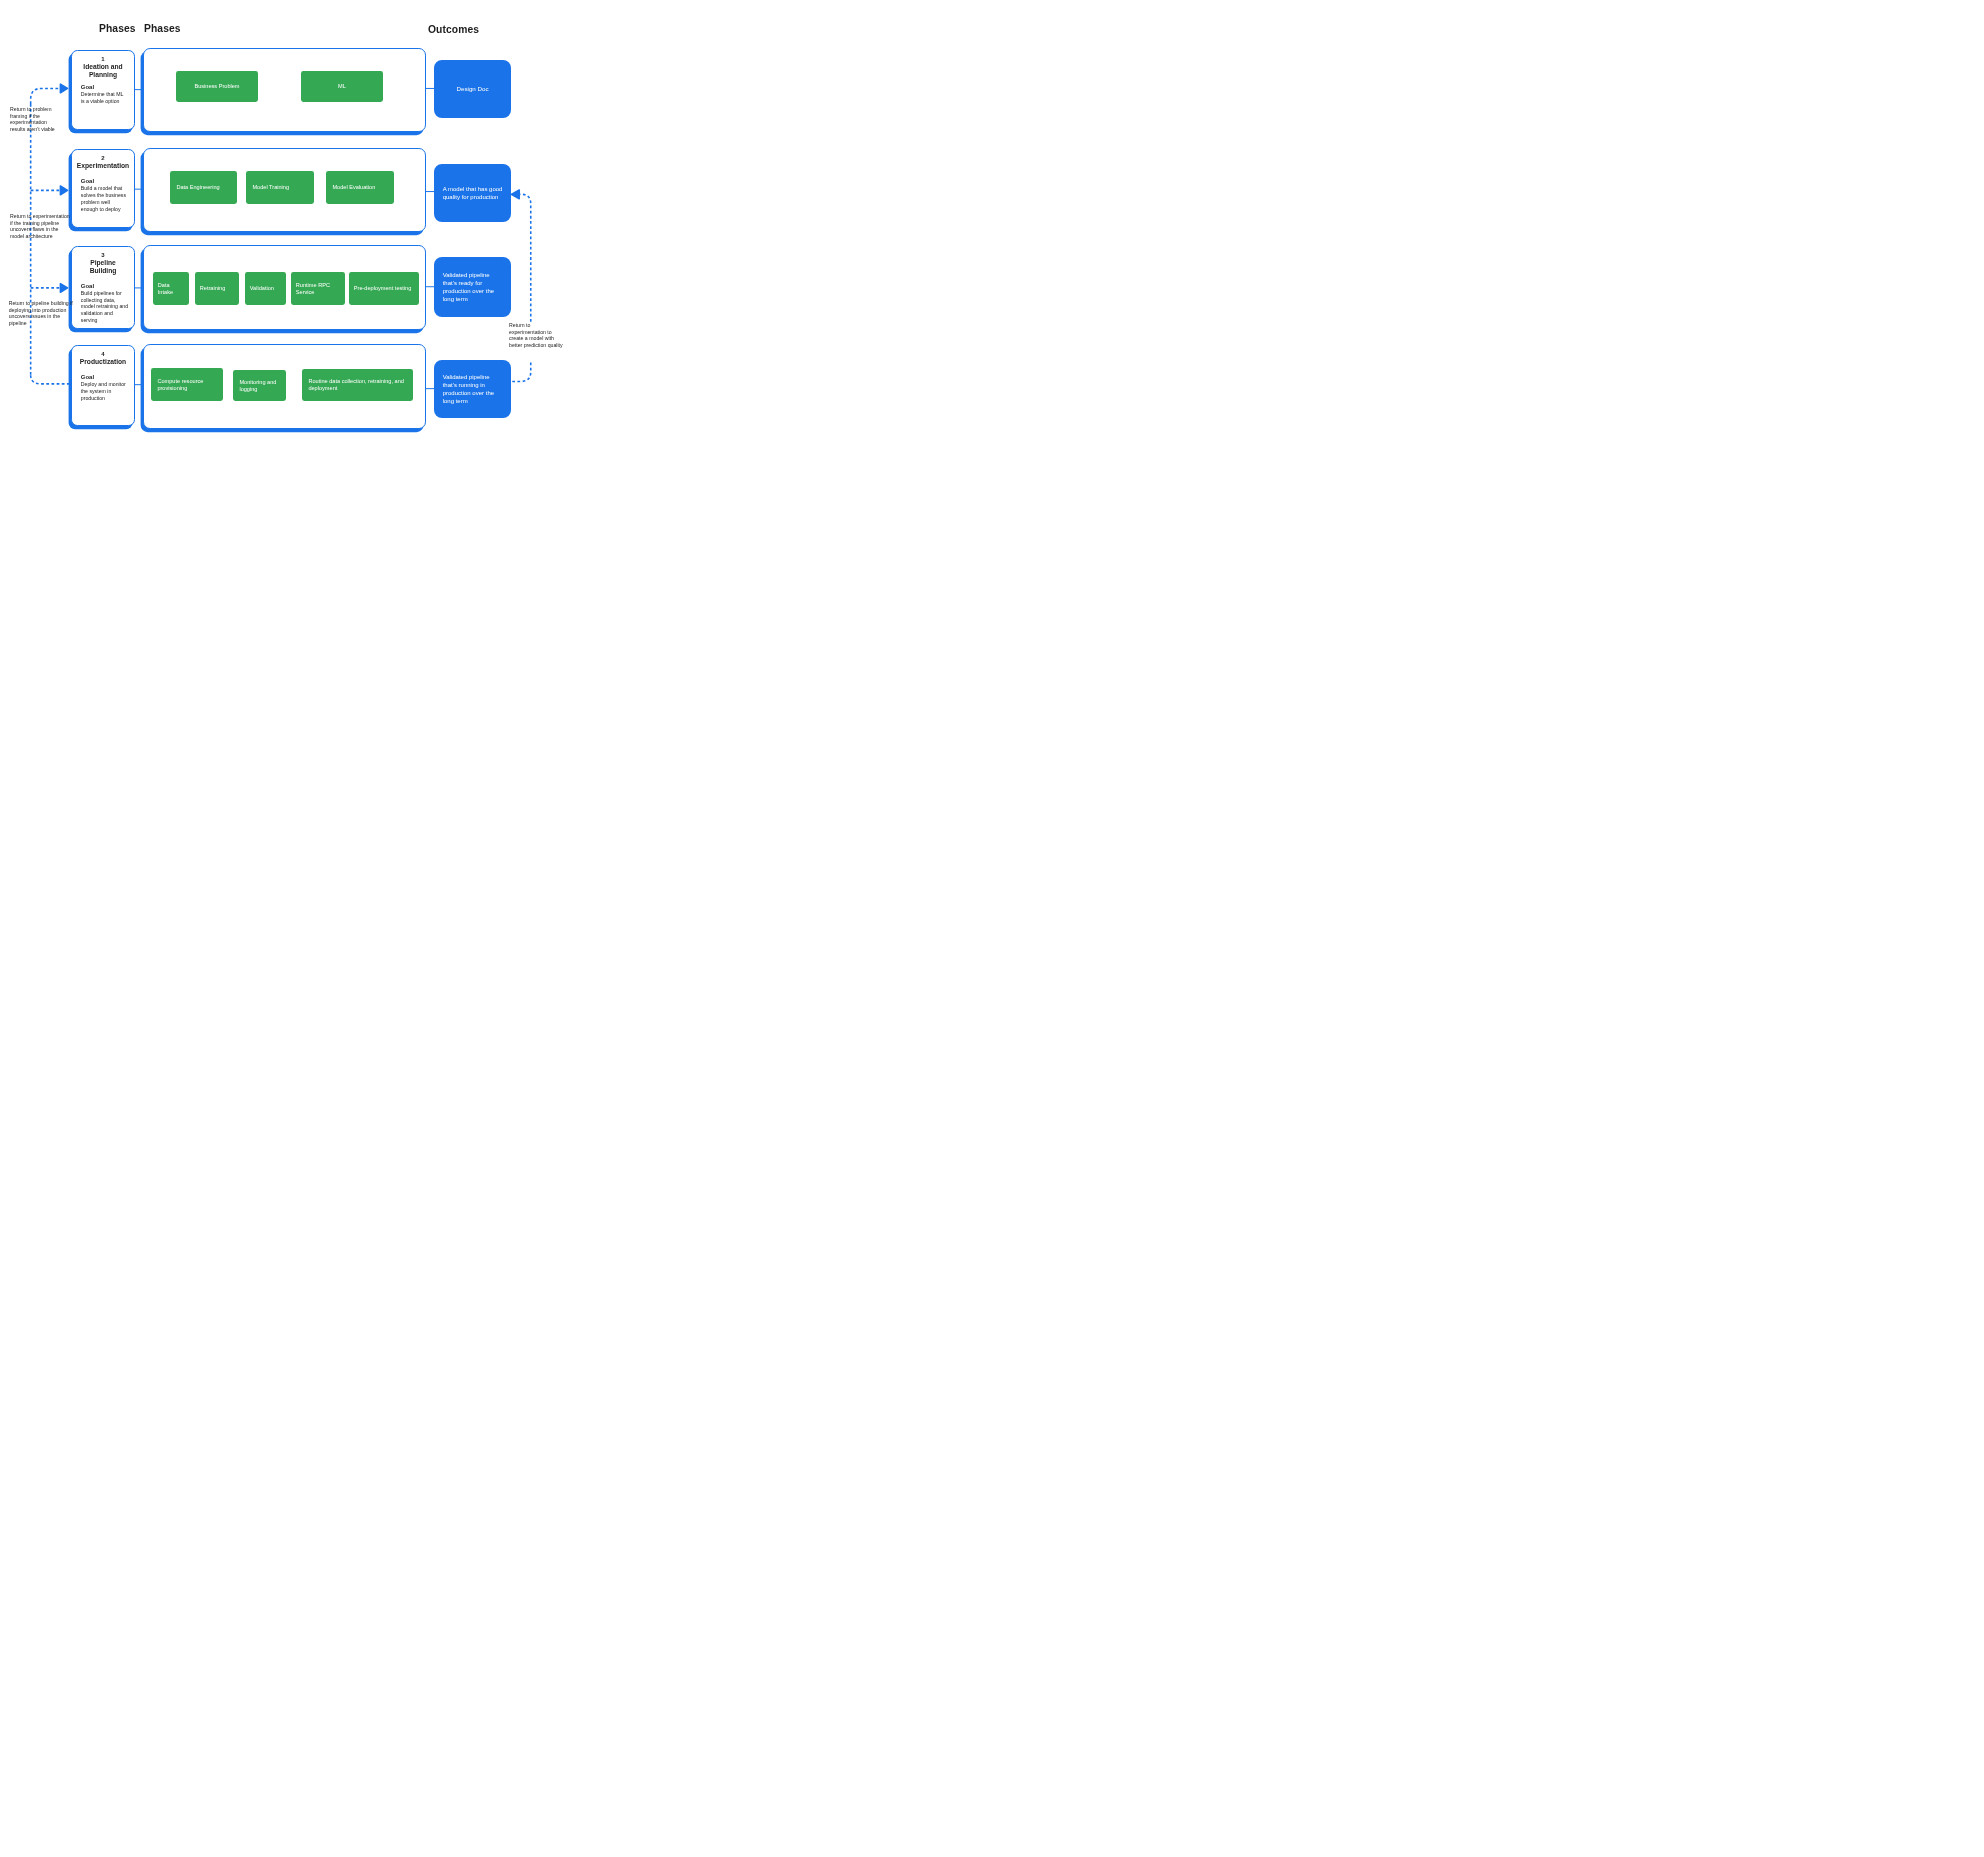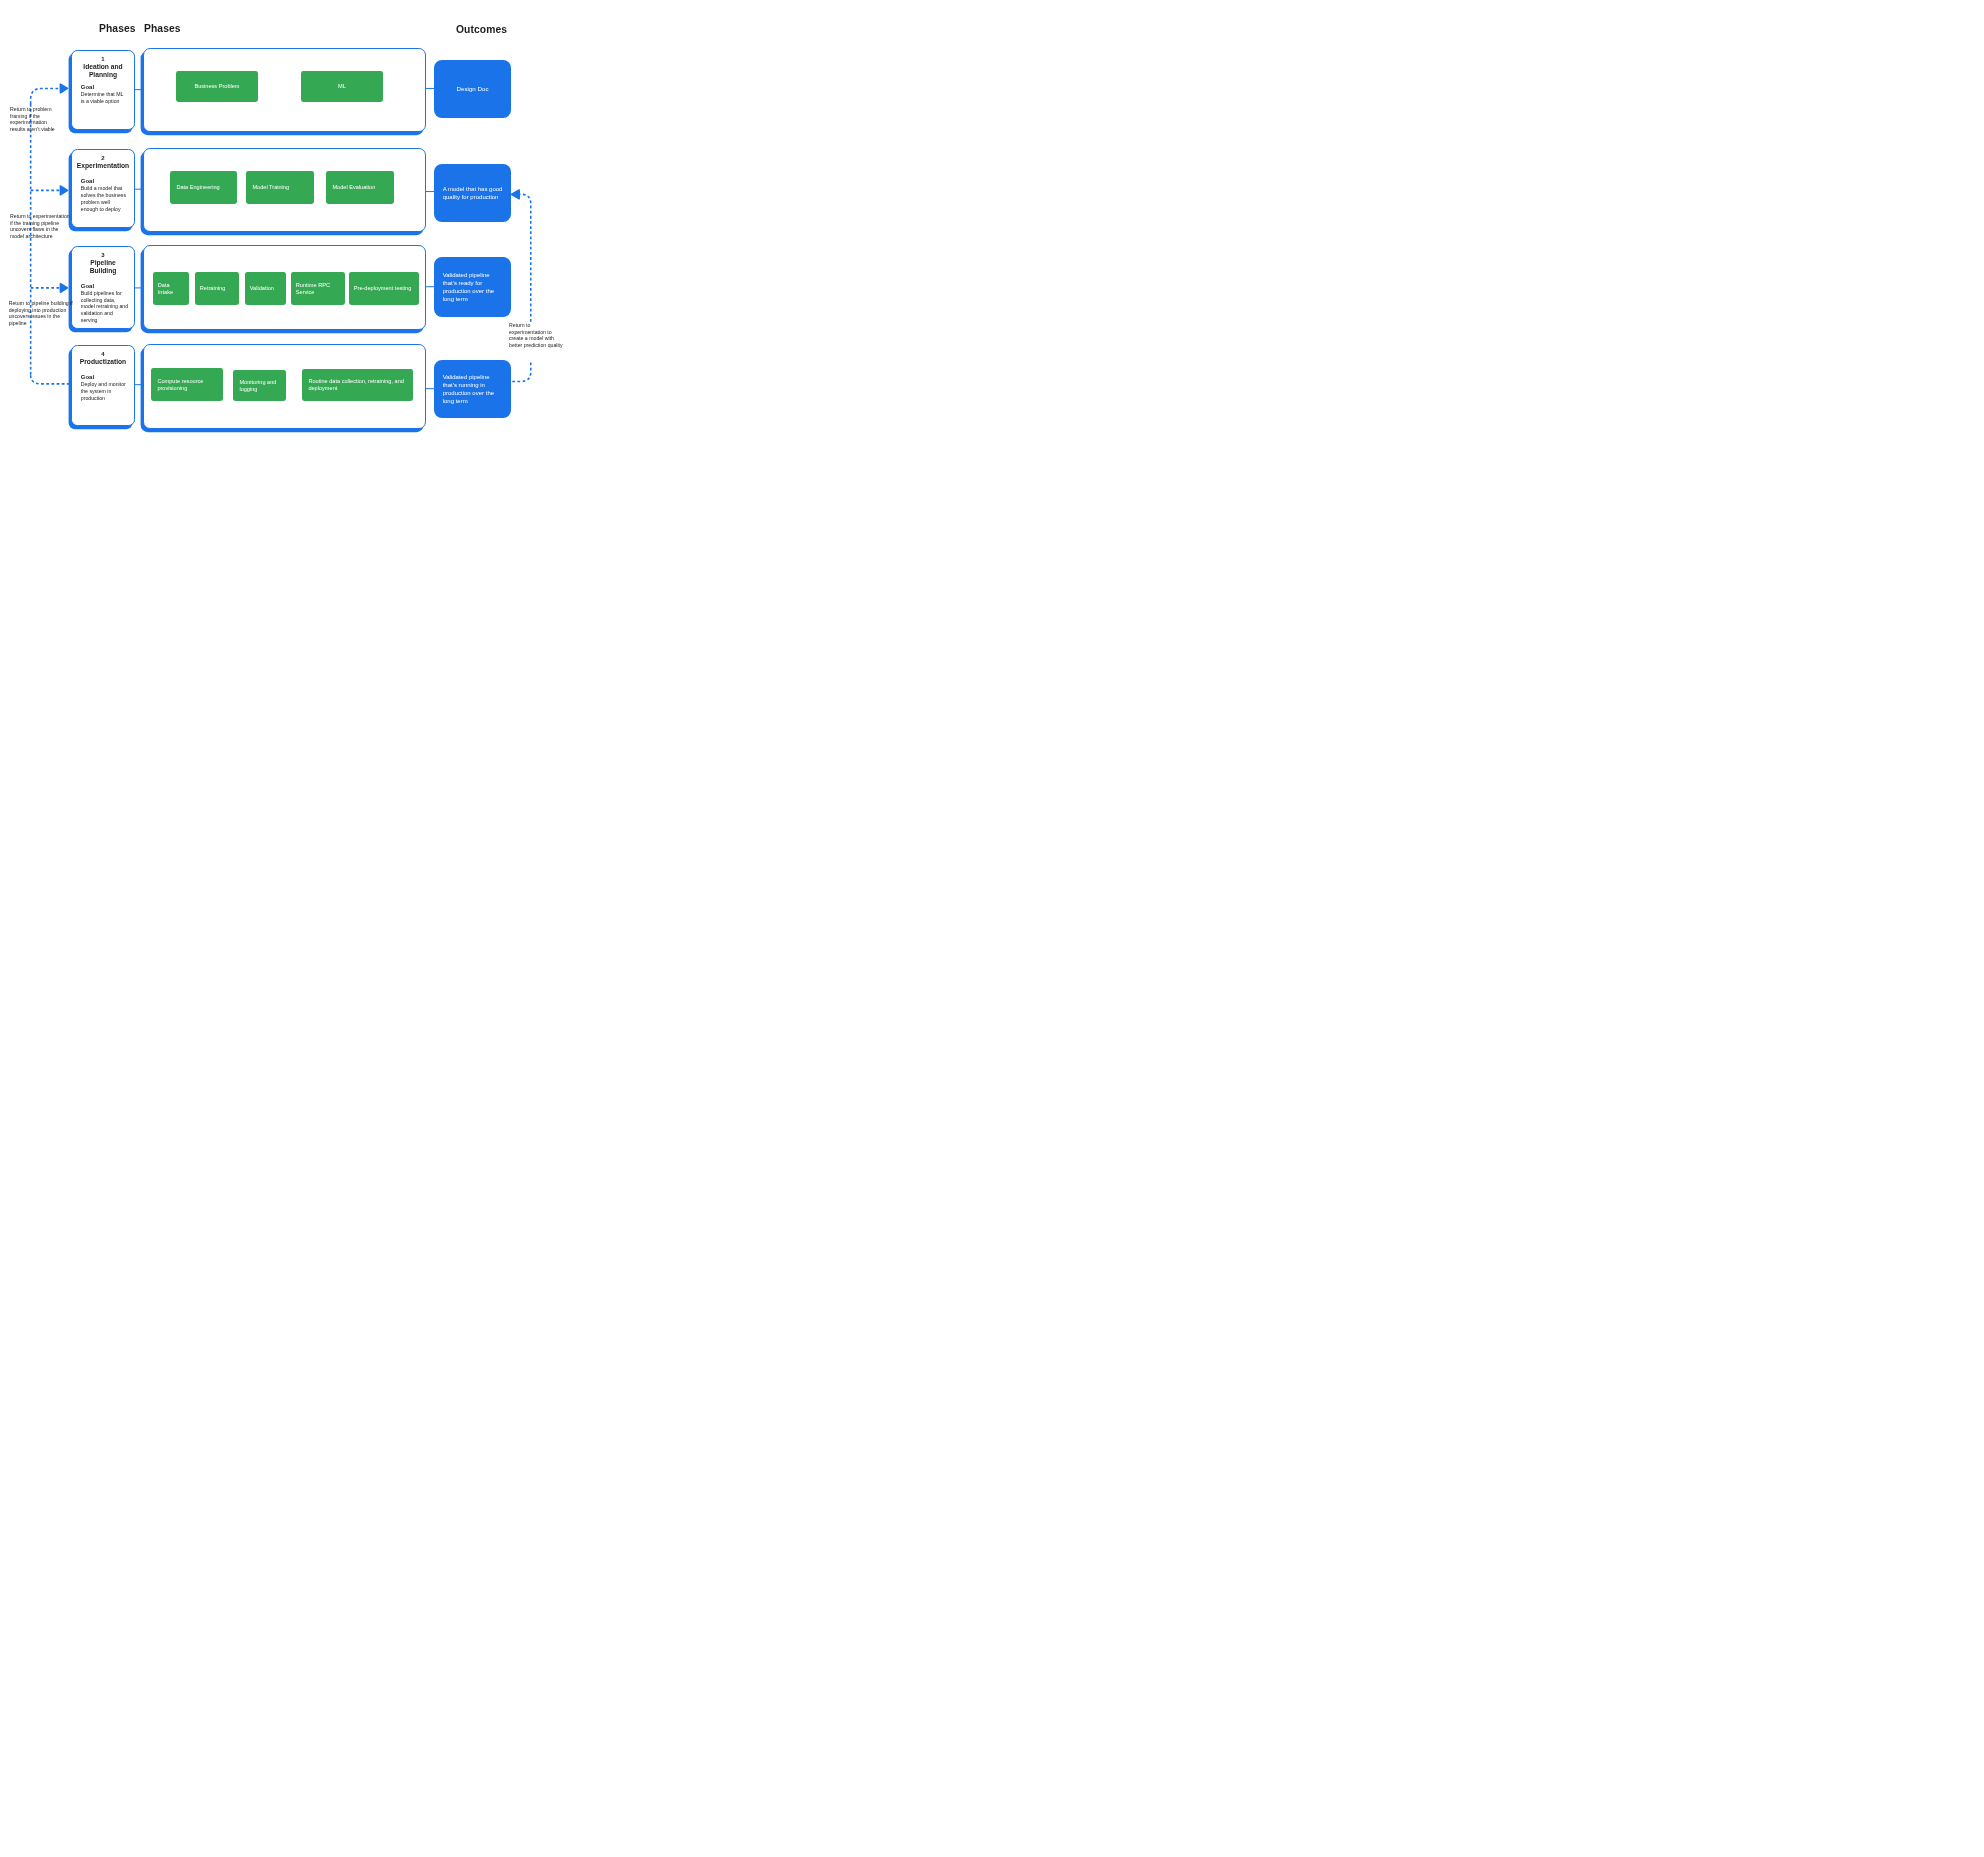--- a/index.html
+++ b/index.html
@@ -12,21 +12,21 @@
   .wires{position:absolute;left:0;top:0;pointer-events:none;}
   .wire-blue{stroke:var(--blue);stroke-width:2.5;fill:none;}
   .wire-green{stroke:var(--green);stroke-width:2.5;fill:none;}
   .wire-dotted{stroke:var(--blue);stroke-width:4;fill:none;stroke-dasharray:7 6;}
   .arrow-blue{fill:var(--blue);stroke:var(--blue);stroke-width:4;stroke-linejoin:round;}
   .arrow-green{fill:var(--green);stroke:var(--green);stroke-width:2;stroke-linejoin:round;}
 
   .col-header{position:absolute;font-size:10.3px;font-weight:bold;letter-spacing:0.1px;}
   #hdr-phases{left:71px;top:23px;margin-left:28px;}
   #hdr-tasks{left:144px;top:23px;}
-  #hdr-outcomes{left:428px;top:24px;margin-left:28px;}
+  #hdr-outcomes{left:428px;top:24px;}
 
   .phase-card{
     position:absolute;left:71px;width:64px;background:#fff;
     border:1.2px solid var(--blue);border-radius:6.4px;
     box-shadow:-2.4px 3.2px 0 0 var(--blue);
     box-sizing:border-box;display:flex;flex-direction:column;align-items:center;
     padding:4.8px 5.6px 4px 5.6px;z-index:2;
   }
   .phase-num{font-size:6px;font-weight:bold;}
   .phase-title{font-size:6.7px;font-weight:bold;text-align:center;line-height:1.15;margin-top:1.6px;}

